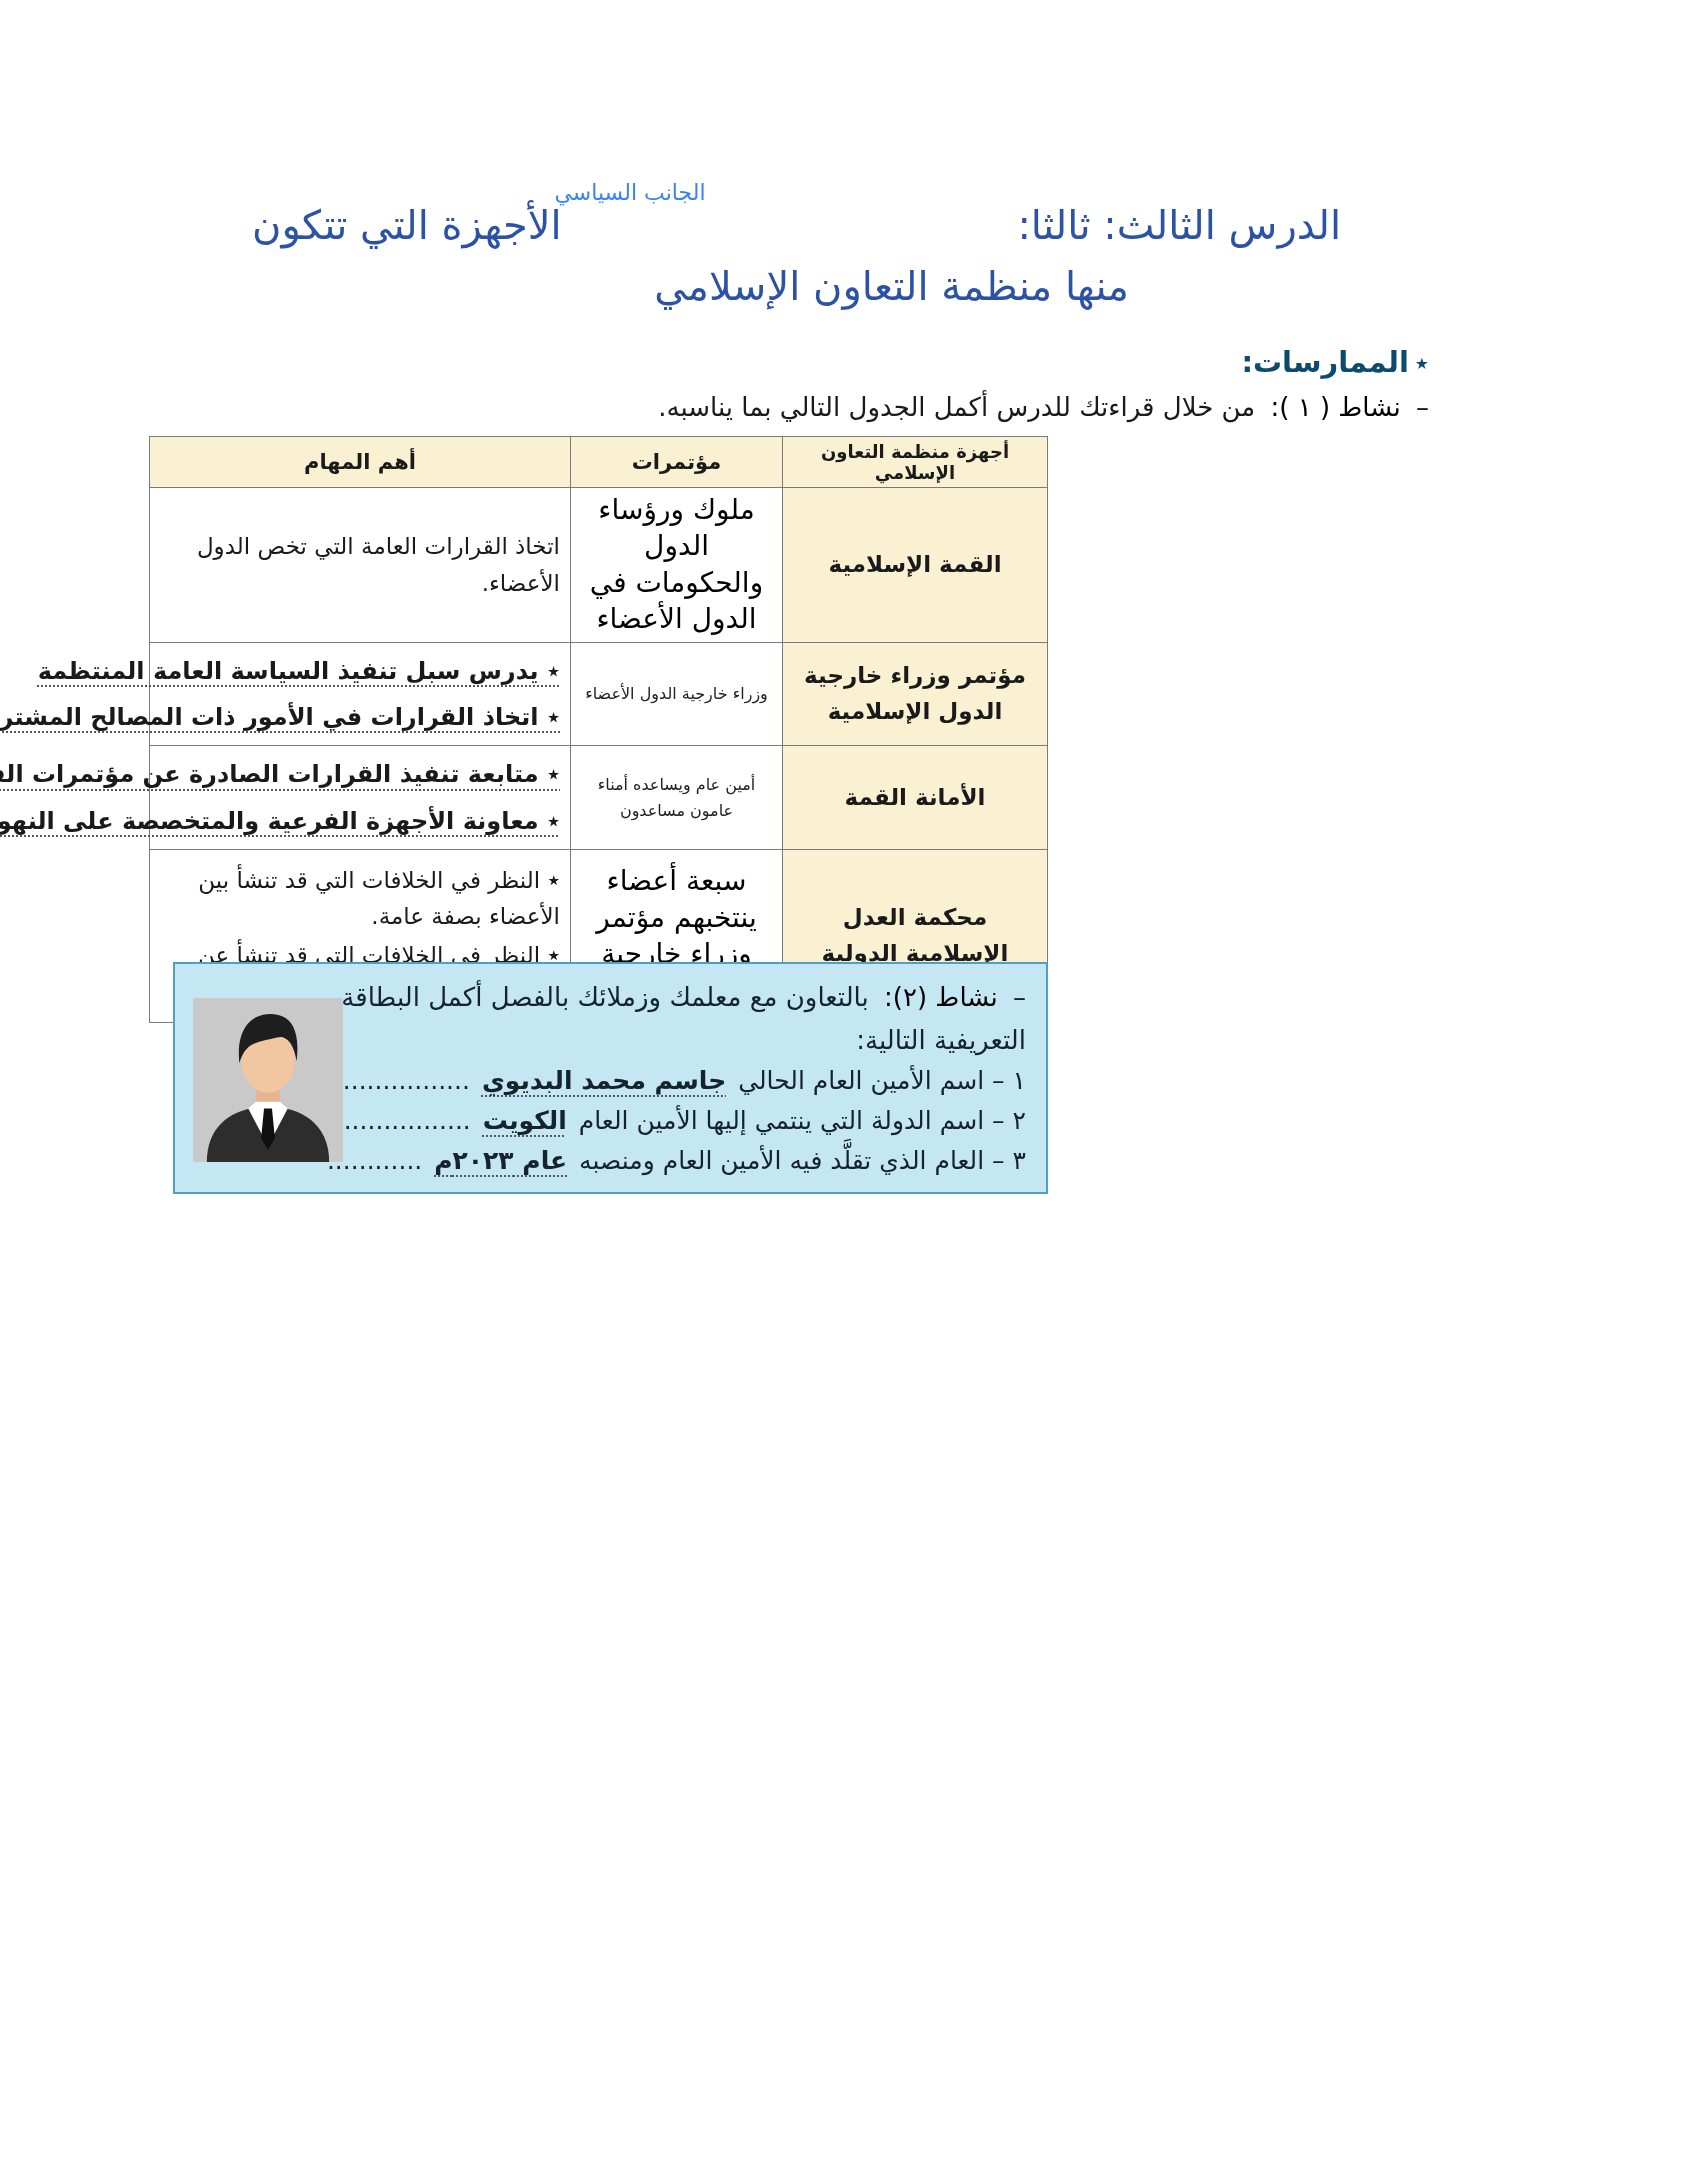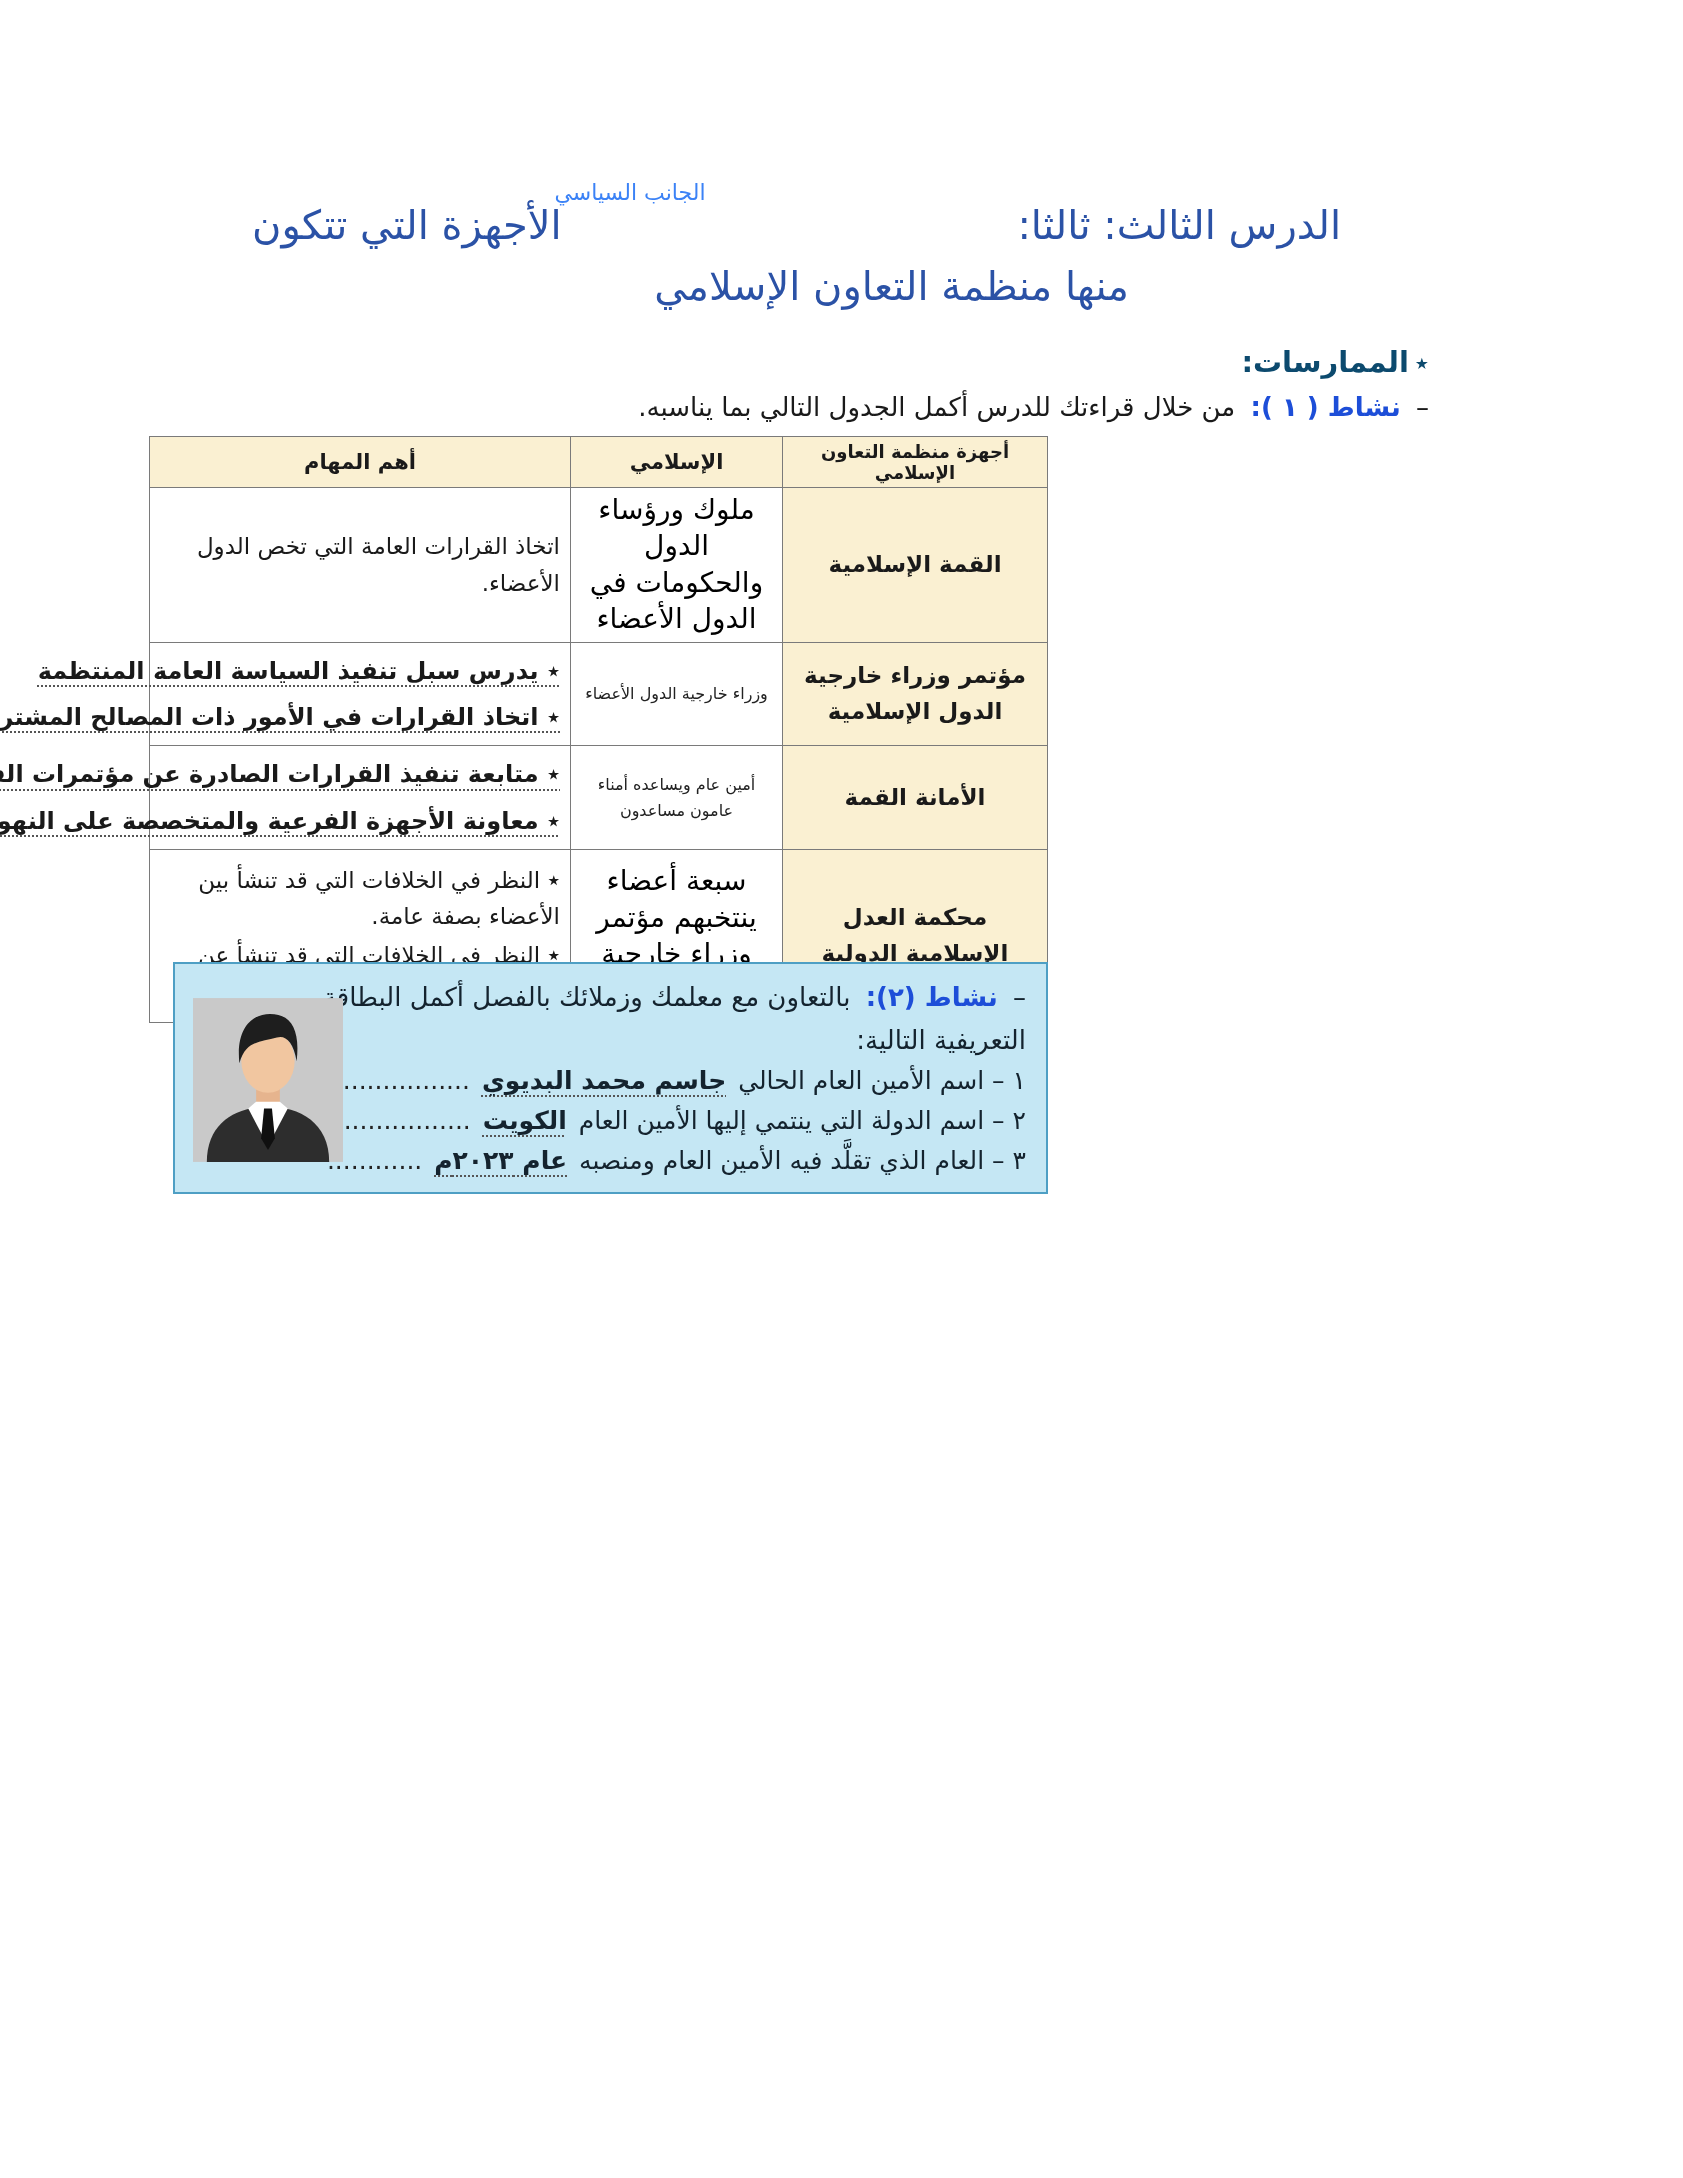--- a/index.html
+++ b/index.html
@@ -22,21 +22,21 @@
   }
   .practices{
     position:absolute;top:345px;right:254px;
     font-size:29px;font-weight:bold;color:#0c4a6e;
   }
   .practices .star{margin-left:6px;font-size:26px;}
   .act1{
     position:absolute;top:392px;right:254px;font-size:26px;color:#1a1a1a;
   }
   .act1 > span{margin-left:7px;}
-  .blue-label{color:#1d4ed8;font-weight:bold;}
+  .blue-label{color:#000000;font-weight:normal;}
 
   table.oic{
     position:absolute;top:436px;left:149px;width:898px;
     border-collapse:collapse;table-layout:fixed;
   }
   table.oic th,table.oic td{
     border:1px solid #7a7a7a;padding:4px 10px;vertical-align:middle;overflow:visible;
   }
   .th{background:#FAF0D2;font-weight:bold;font-size:21px;text-align:center;height:40px;color:#1a1a1a;margin-left:36px;}
   .th-organs{font-size:18px;}
@@ -97,21 +97,21 @@
 
   <table class="oic">
     <colgroup>
       <col style="width:265px">
         <col style="width:212px">
         <col style="width:421px">
     </colgroup>
     <thead>
       <tr>
         <th class="th th-organs">أجهزة منظمة التعاون الإسلامي</th>
-        <th class="th">الإسلامي</th>
+        <th class="th">مؤتمرات</th>
         <th class="th">أهم المهام</th>
       </tr>
     </thead>
     <tbody>
       <tr>
         <td class="organ h-r1">القمة الإسلامية</td>
         <td class="members typed">ملوك ورؤساء الدول والحكومات في الدول الأعضاء</td>
         <td class="tasks">
           <div class="line">اتخاذ القرارات العامة التي تخص الدول الأعضاء.</div>
         </td>

